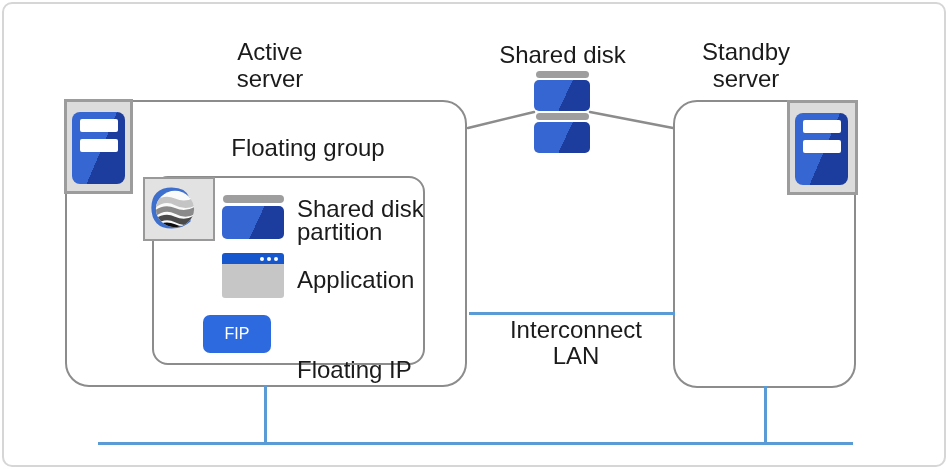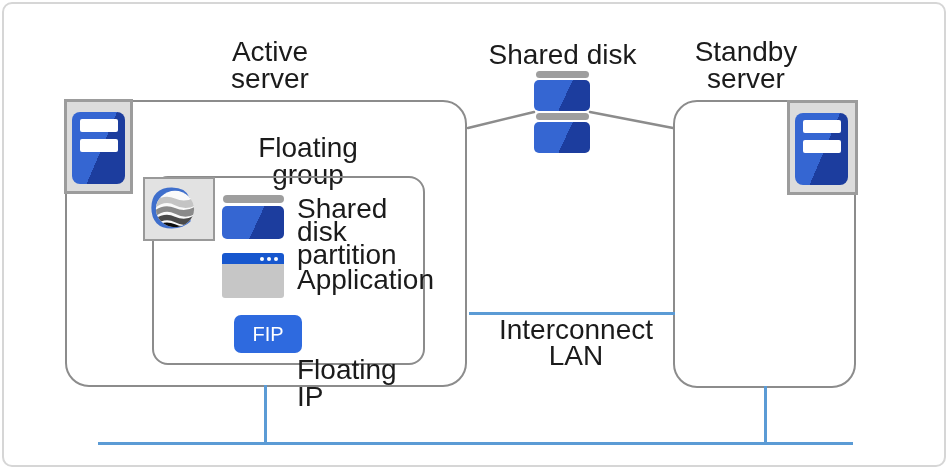--- a/index.html
+++ b/index.html
@@ -5,21 +5,21 @@
   html,body{margin:0;padding:0;background:#fff;}
   .canvas{
     position:relative;width:948px;height:469px;background:#fff;overflow:hidden;
     font-family:"Liberation Sans",sans-serif;color:var(--text-black,#1b1b1b);
   }
   .page-border{
     position:absolute;left:2px;top:2px;right:2px;bottom:2px;
     border:2px solid #d6d6d6;border-radius:10px;pointer-events:none;
   }
   .lbl{
-    position:absolute;font-size:28px;line-height:27px;text-align:center;
+    position:absolute;font-size:24px;line-height:27px;text-align:center;
     white-space:pre-line;color:var(--text-black,#1b1b1b);
   }
   .lbl.left{text-align:left;}
   .box{position:absolute;border:2.5px solid var(--outline-gray,#8c8c8c);border-radius:24px;background:transparent;}
   
   .srv{position:absolute;width:69px;height:95px;background:var(--icon-bg-gray,#dcdcdc);
     border:3px solid var(--icon-border-gray,#9c9c9c);box-sizing:border-box;}
   .srv .body{position:absolute;left:5px;top:10px;width:53px;height:72px;border-radius:8px;
     background:linear-gradient(113deg,var(--royal-blue,#3566d2) 0 54%,var(--navy-blue,#1c3d9e) 54%);}
   .srv .slot{position:absolute;left:8px;width:38px;height:13px;border-radius:2px;background:#fff;}
@@ -34,22 +34,22 @@
   .part{position:absolute;border-radius:5px;
     background:linear-gradient(115deg,var(--royal-blue,#3566d2) 0 55%,var(--navy-blue,#1c3d9e) 55%);}
   
   .app{position:absolute;left:222px;top:253px;width:62px;height:45px;}
   .app .tbar{position:absolute;left:0;top:0;right:0;height:11px;border-radius:3px 3px 0 0;
     background:var(--title-bar-blue,#1757ce);}
   .app .dot{position:absolute;top:3.5px;width:4px;height:4px;border-radius:50%;background:#fff;}
   .app .abody{position:absolute;left:0;top:11px;right:0;bottom:0;border-radius:0 0 3px 3px;
     background:var(--app-body-gray,#c6c6c6);}
   
-  .fip{position:absolute;left:234px;top:315px;width:68px;height:38px;border-radius:7px;
-    background:var(--accent-blue,#2e6adf);color:#fff;font-size:20px;display:flex;
+  .fip{position:absolute;left:203px;top:315px;width:68px;height:38px;border-radius:7px;
+    background:var(--accent-blue,#2e6adf);color:#fff;font-size:16px;display:flex;
     align-items:center;justify-content:center;}
   
   .hline,.vline{position:absolute;background:var(--lan-line-blue,#5b9bd5);}
   .connectors{position:absolute;left:0;top:0;}
 </style>
 </head>
 <body>
 
 <div class="canvas">
 

